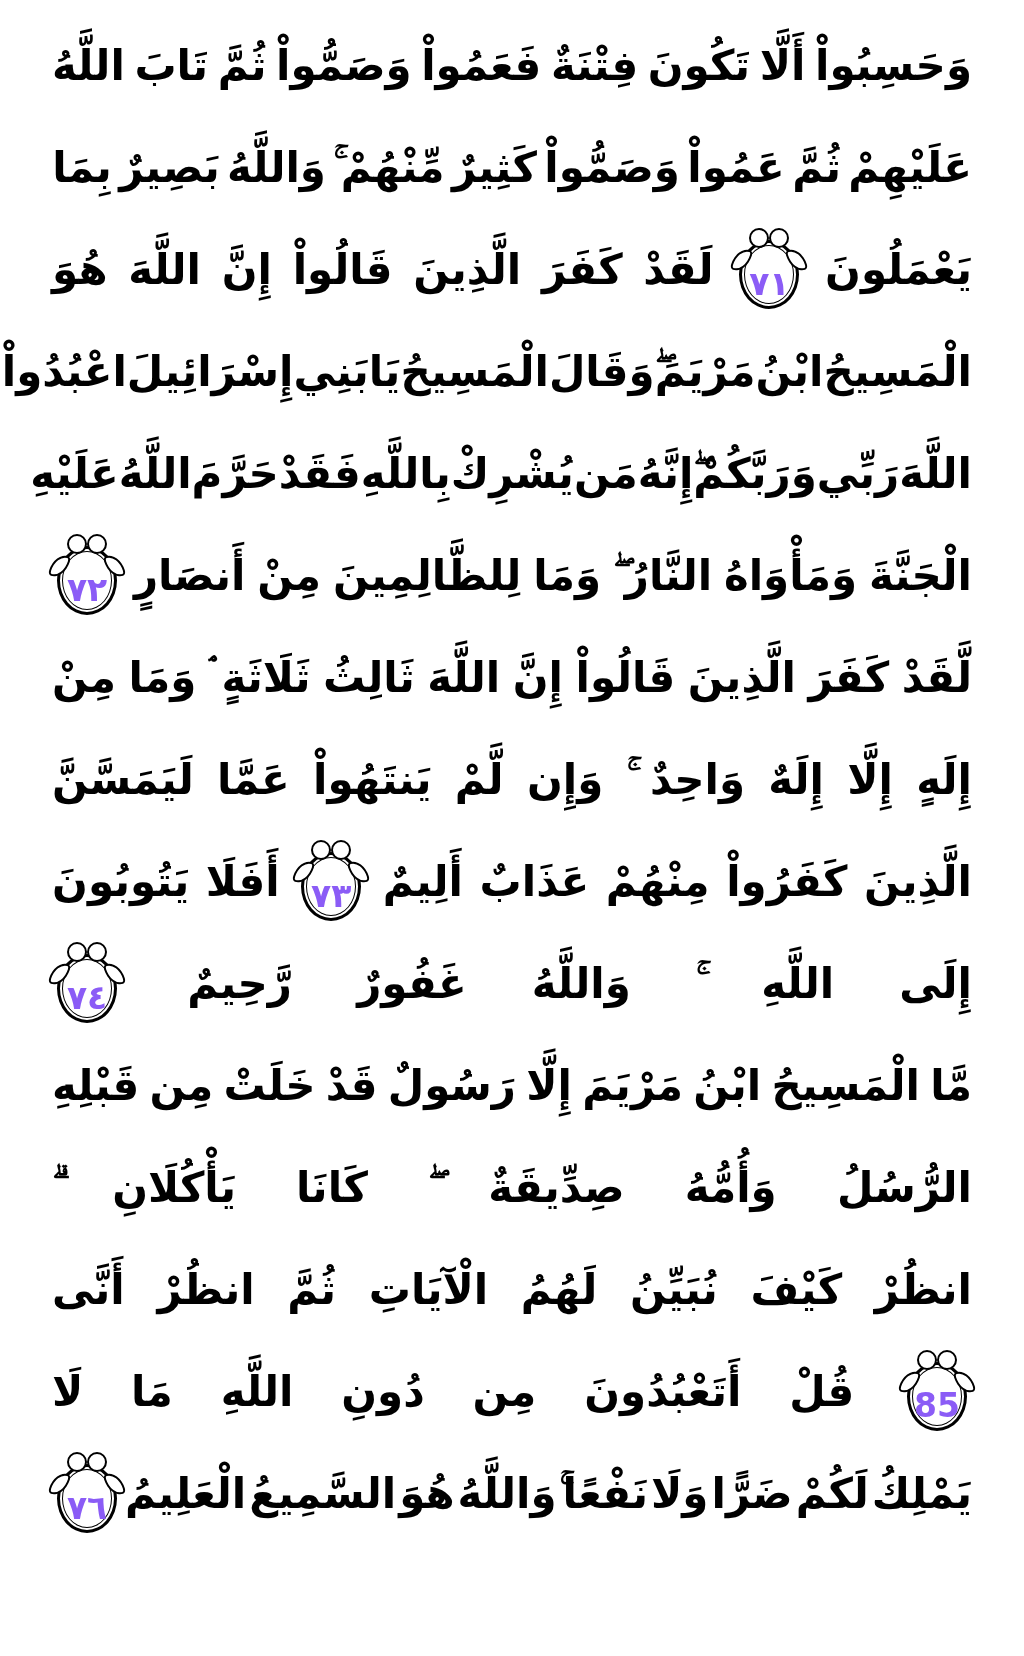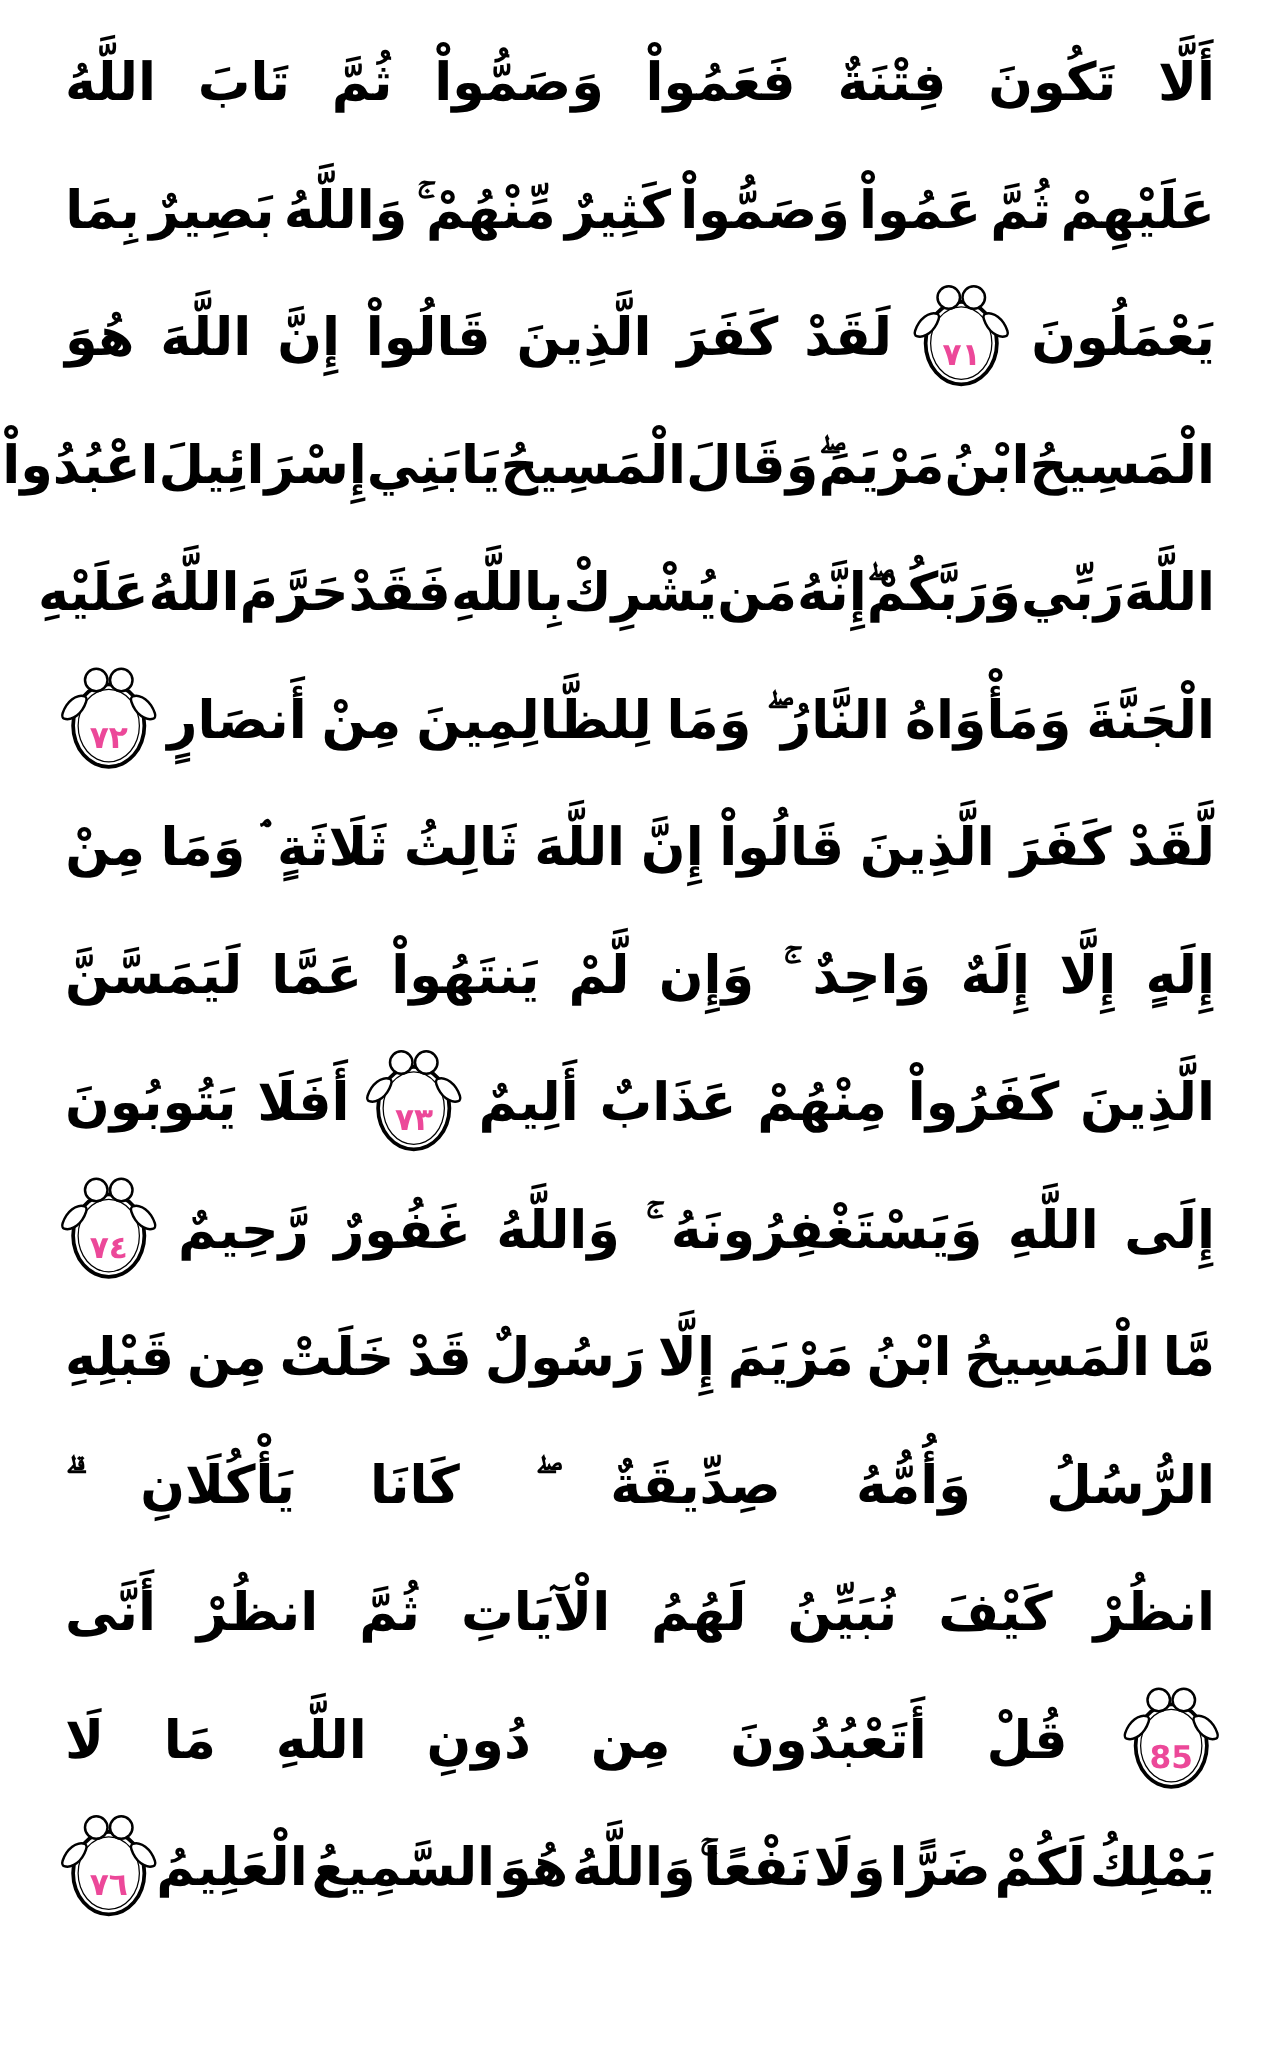--- a/index.html
+++ b/index.html
@@ -84,32 +84,33 @@
     border: 2px solid #000;
     background: #fff;
     z-index: 1;
   }
   .ayah-marker .wing.left  { left: -1px;  border-radius: 80% 20% 80% 20%; transform: rotate(18deg); }
   .ayah-marker .wing.right { right: -1px; border-radius: 20% 80% 20% 80%; transform: rotate(-18deg); }
   .ayah-marker .num {
     position: relative;
     z-index: 3;
     margin-top: 28px;
-    font-size: 25px;
+    font-size: 33px;
     font-weight: 700;
-    color: #ec4899;
+    color: #8b5cf6;
     line-height: 1;
   }
 </style>
 </head>
 <body>
 
 <div class="canvas">
   <div class="mushaf-text" id="text-lines">
       <div class="line">
+        <span class="word">وَحَسِبُواْ</span>
         <span class="word">أَلَّا</span>
         <span class="word">تَكُونَ</span>
         <span class="word">فِتْنَةٌ</span>
         <span class="word">فَعَمُواْ</span>
         <span class="word">وَصَمُّواْ</span>
         <span class="word">ثُمَّ</span>
         <span class="word">تَابَ</span>
         <span class="word">اللَّهُ</span>
       </div>
       <div class="line">
@@ -223,21 +224,20 @@
           <span class="wing right"></span>
           <span class="ring"></span>
           <span class="num">٧٣</span>
         </span>
         <span class="word">أَفَلَا</span>
         <span class="word">يَتُوبُونَ</span>
       </div>
       <div class="line">
         <span class="word">إِلَى</span>
         <span class="word">اللَّهِ</span>
-        <span class="word">وَيَسْتَغْفِرُونَهُ</span>
         <span class="word">ۚ</span>
         <span class="word">وَاللَّهُ</span>
         <span class="word">غَفُورٌ</span>
         <span class="word">رَّحِيمٌ</span>
         <span class="ayah-marker">
           <span class="dot left"></span>
           <span class="dot right"></span>
           <span class="wing left"></span>
           <span class="wing right"></span>
           <span class="ring"></span>

